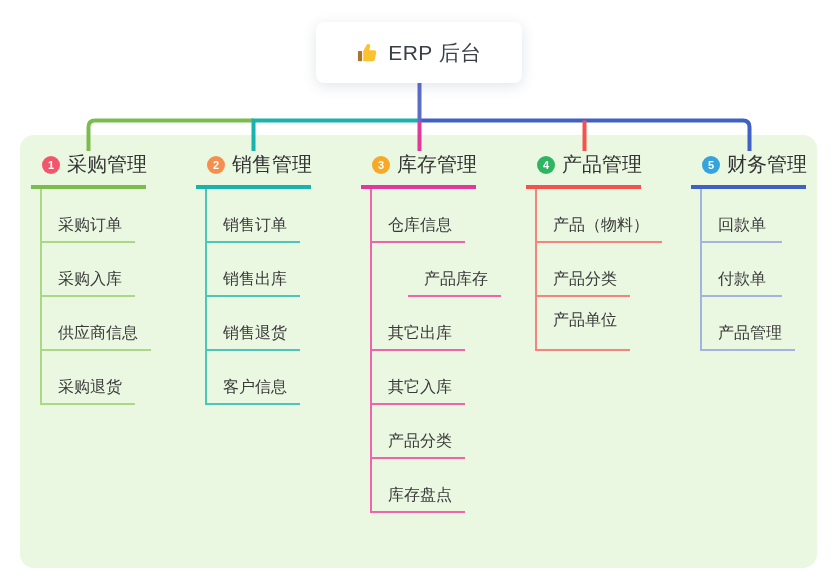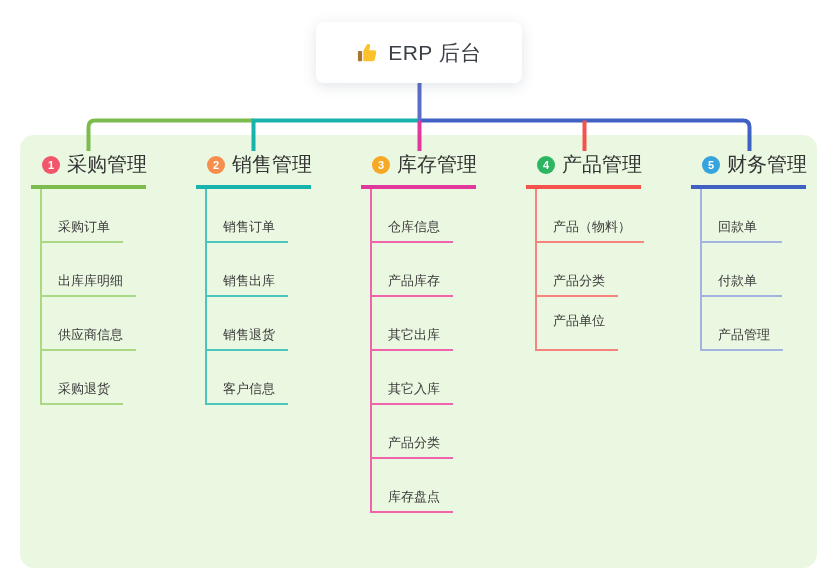--- a/index.html
+++ b/index.html
@@ -87,21 +87,21 @@
   .child {
     width: max-content;
     min-width: 80px;
     height: 54px;
     display: flex;
     align-items: flex-end;
     border-bottom: 2px solid #ccc;
     cursor: pointer;
   }
   .child-label {
-    font-size: 13px;
+    font-size: 16px;
     color: #3a3a3a;
     white-space: nowrap;
     margin: 0 13px 5px 16px;
   }
 </style>
 </head>
 <body>
 
 <div class="stage">
 
@@ -130,21 +130,21 @@
       <div class="branch" style="left: 31px;">
     <div class="branch-head" style="border-bottom-color: rgb(124, 188, 79);">
       <span class="badge" style="background: rgb(242, 86, 107);">1</span>
       <span class="branch-title">采购管理</span>
     </div>
     <div class="children" style="border-left-color: rgb(171, 216, 133);">
           <div class="child" style="border-bottom-color: rgb(171, 216, 133);">
             <span class="child-label">采购订单</span>
           </div>
           <div class="child" style="border-bottom-color: rgb(171, 216, 133);">
-            <span class="child-label">出库库明细</span>
+            <span class="child-label">采购入库</span>
           </div>
           <div class="child" style="border-bottom-color: rgb(171, 216, 133);">
             <span class="child-label">供应商信息</span>
           </div>
           <div class="child" style="border-bottom-color: rgb(171, 216, 133);">
             <span class="child-label">采购退货</span>
           </div>
         </div>
   </div>
       <div class="branch" style="left: 196px;">
@@ -169,21 +169,21 @@
   </div>
       <div class="branch" style="left: 361px;">
     <div class="branch-head" style="border-bottom-color: rgb(224, 57, 155);">
       <span class="badge" style="background: rgb(247, 168, 36);">3</span>
       <span class="branch-title">库存管理</span>
     </div>
     <div class="children" style="border-left-color: rgb(239, 100, 171);">
           <div class="child" style="border-bottom-color: rgb(239, 100, 171);">
             <span class="child-label">仓库信息</span>
           </div>
-          <div class="child" style="border-bottom-color: rgb(239, 100, 171);">
+          <div class="child" style="border-bottom-color: rgb(239, 100, 171); margin-left: 36px;">
             <span class="child-label">产品库存</span>
           </div>
           <div class="child" style="border-bottom-color: rgb(239, 100, 171);">
             <span class="child-label">其它出库</span>
           </div>
           <div class="child" style="border-bottom-color: rgb(239, 100, 171);">
             <span class="child-label">其它入库</span>
           </div>
           <div class="child" style="border-bottom-color: rgb(239, 100, 171);">
             <span class="child-label">产品分类</span>

